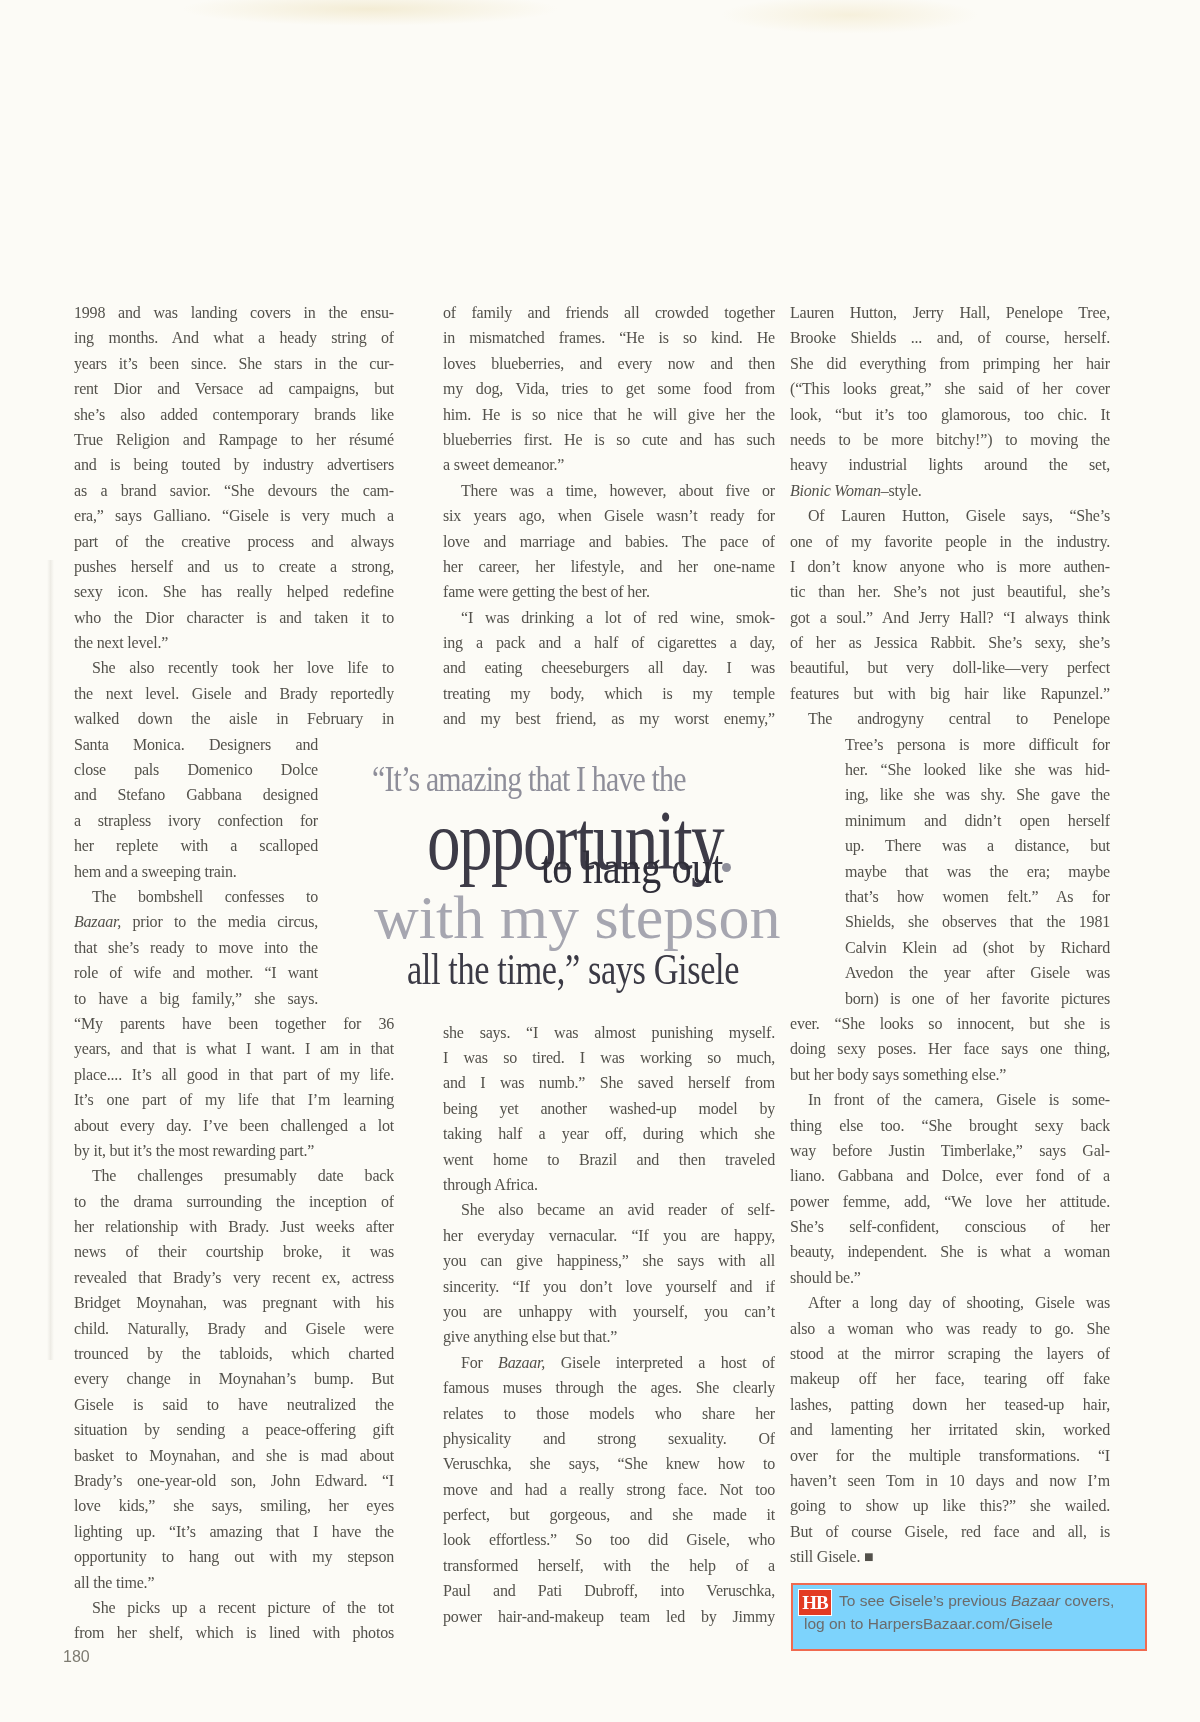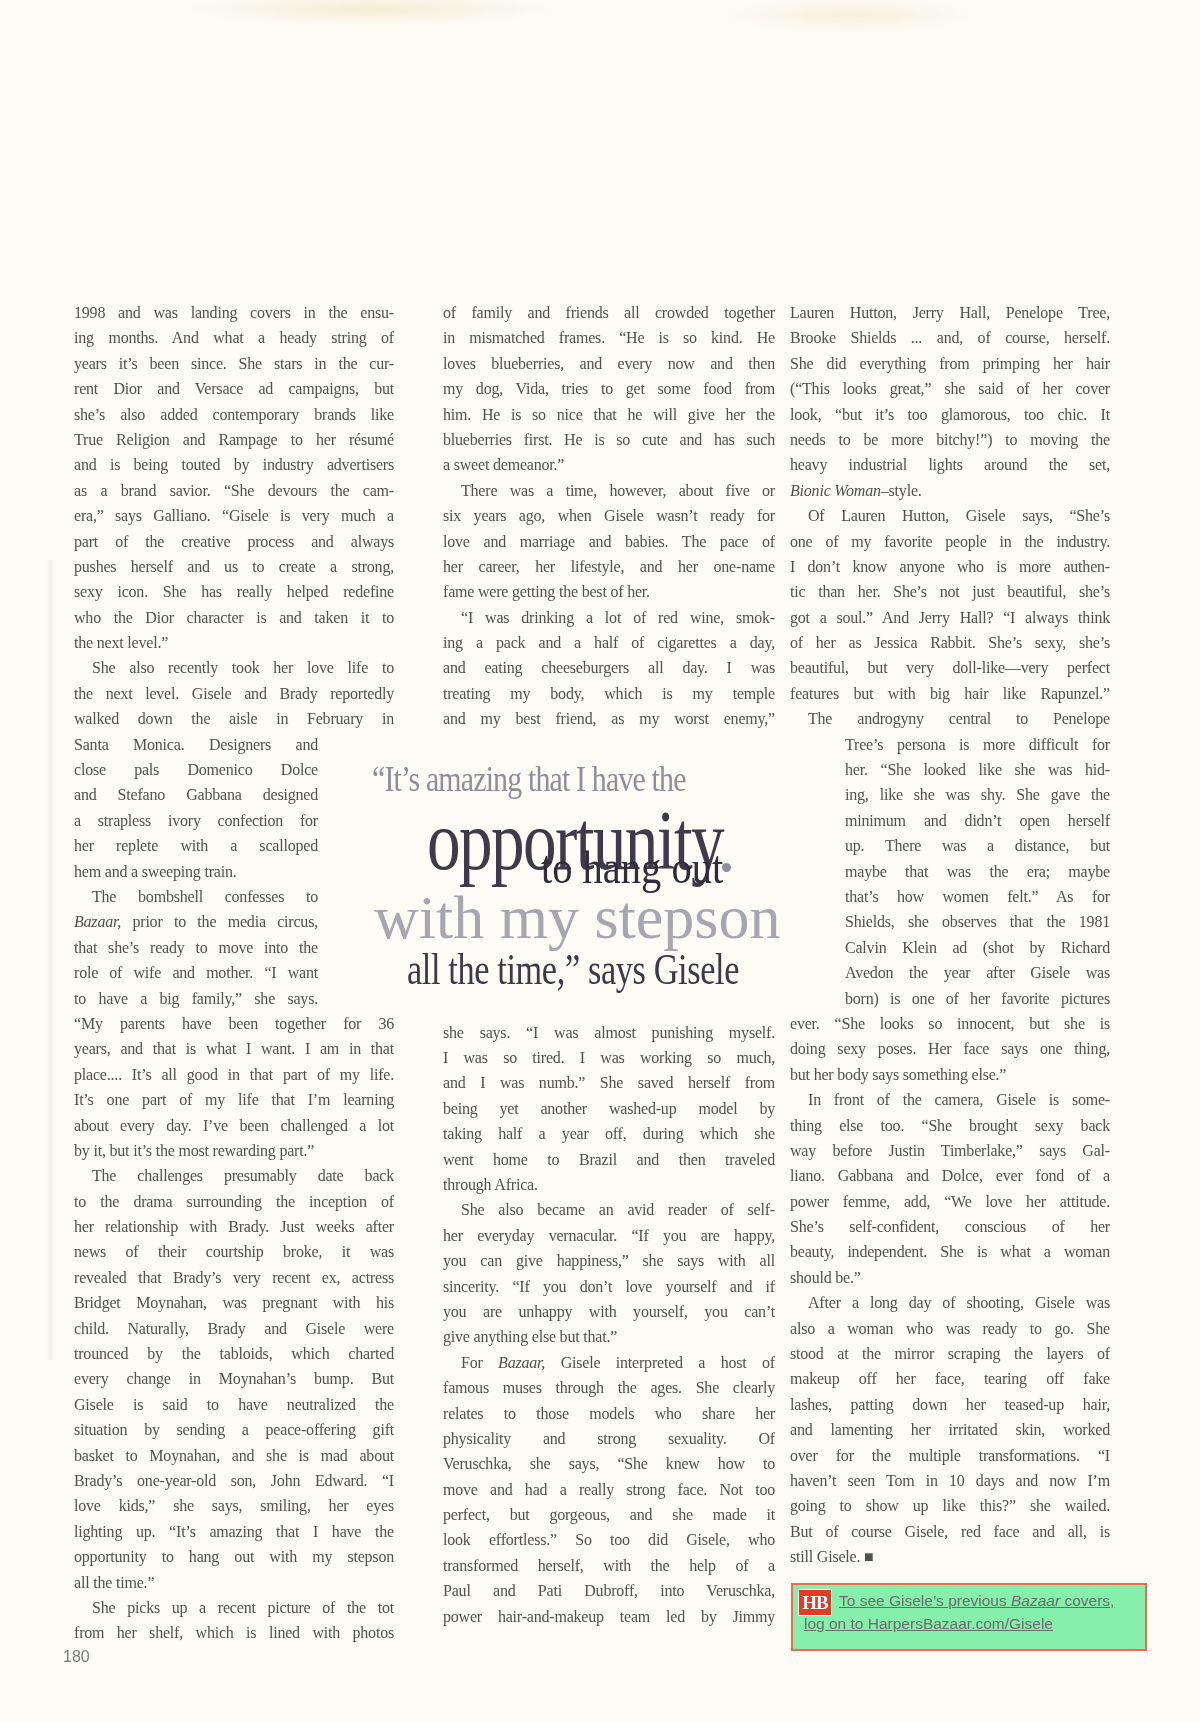--- a/index.html
+++ b/index.html
@@ -36,28 +36,28 @@
   .q3 { left:541px; top:845px; font-size:46px;                        color:#2f2e38; transform:scaleX(.88); }
   .q4 { left:374px; top:886px; font-size:62px;                        color:#a6a6b0; }
   .q5 { left:407px; top:948px; font-size:44px; letter-spacing:-0.5px; color:#3b3a45; transform:scaleX(.78); }
   .qdot { position:absolute; left:722px; top:863px; width:9px; height:9px;
           border-radius:50%; background:#8f8f9a; }
 
   
   .pagenum { position:absolute; left:63px; top:1648px; font-family:"Liberation Sans", sans-serif;
              font-size:16px; color:#7d7b71; }
   .hbbox { position:absolute; left:791px; top:1583px; width:356px; height:68px;
-           border:2px solid #f06a50; background:#86efac; }
+           border:2px solid #f06a50; background:#7dd3fc; }
   .hblogo { position:absolute; left:5px; top:4px; width:34px; height:27px;
             background:#e33b22; color:#ffffff; font-family:"Liberation Serif", serif;
             font-weight:bold; font-size:19px; letter-spacing:-1px;
             display:flex; align-items:center; justify-content:center;
             box-shadow:inset 0 0 0 1px #ffffff; }
   .hbline { position:absolute; font-family:"Liberation Sans", sans-serif;
-            font-size:15.5px; color:#6b6b6b; white-space:nowrap;text-decoration:underline; }
+            font-size:15.5px; color:#6b6b6b; white-space:nowrap; }
   .hbline1 { left:46px; top:7px; }
   .hbline2 { left:11px; top:30px; }
 </style>
 </head>
 <body>
 
 <div class="page">
 
   <div class="smudge1"></div>
   <div class="smudge2"></div>

